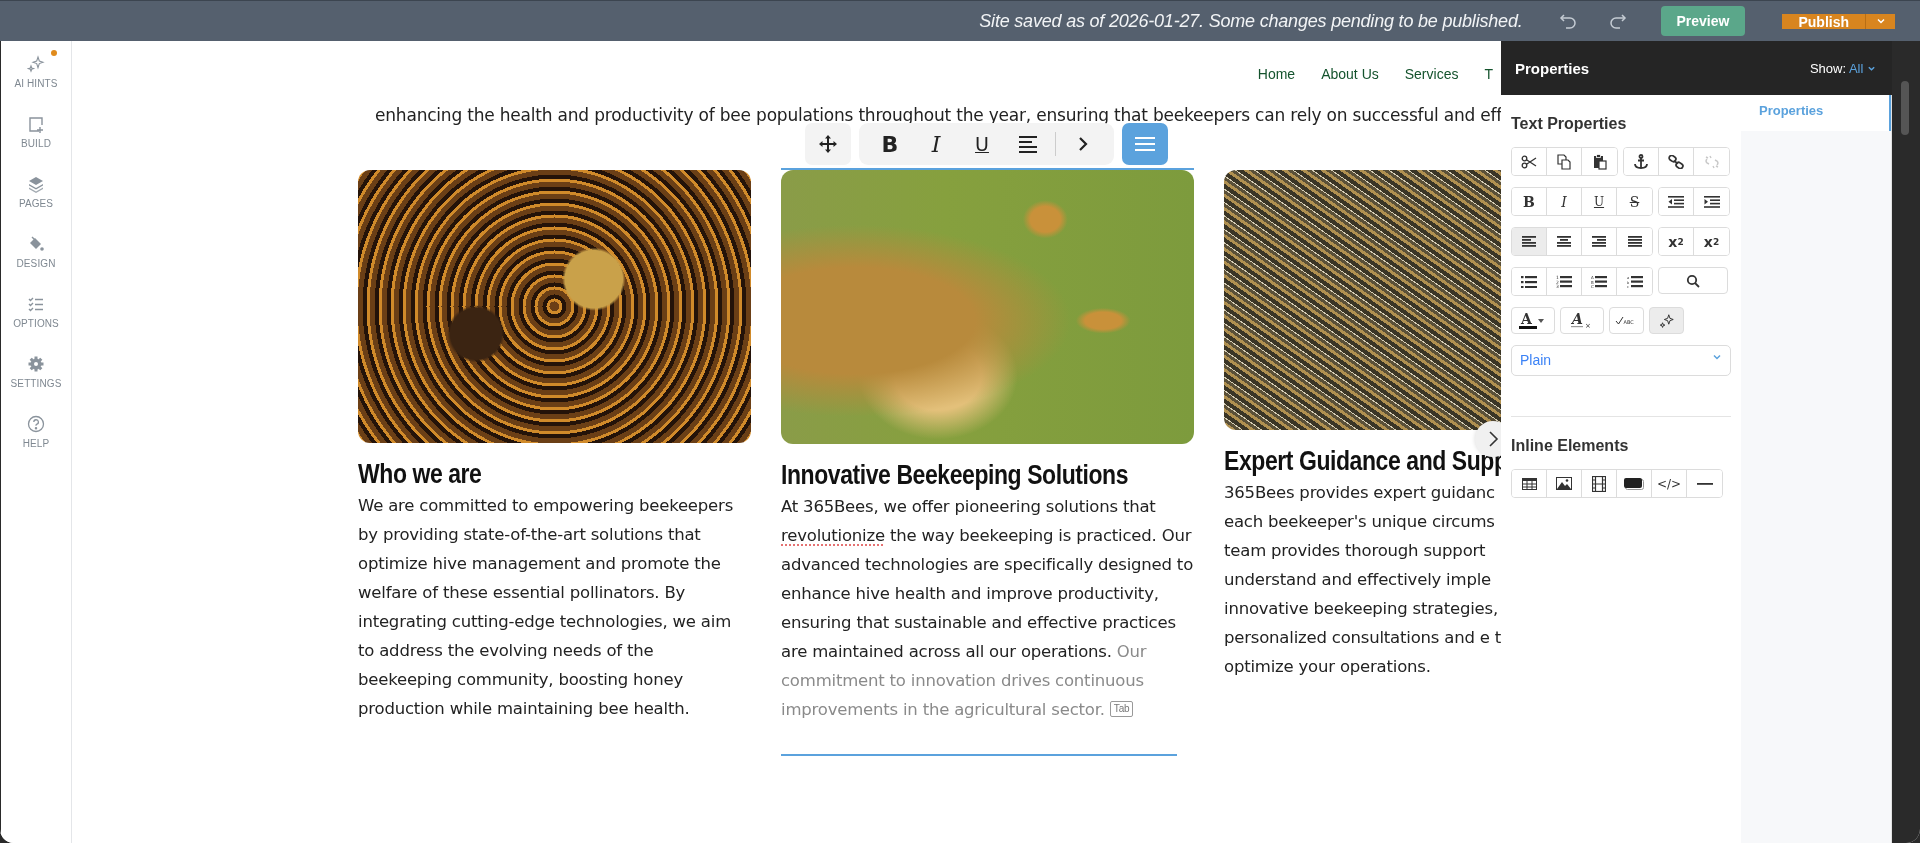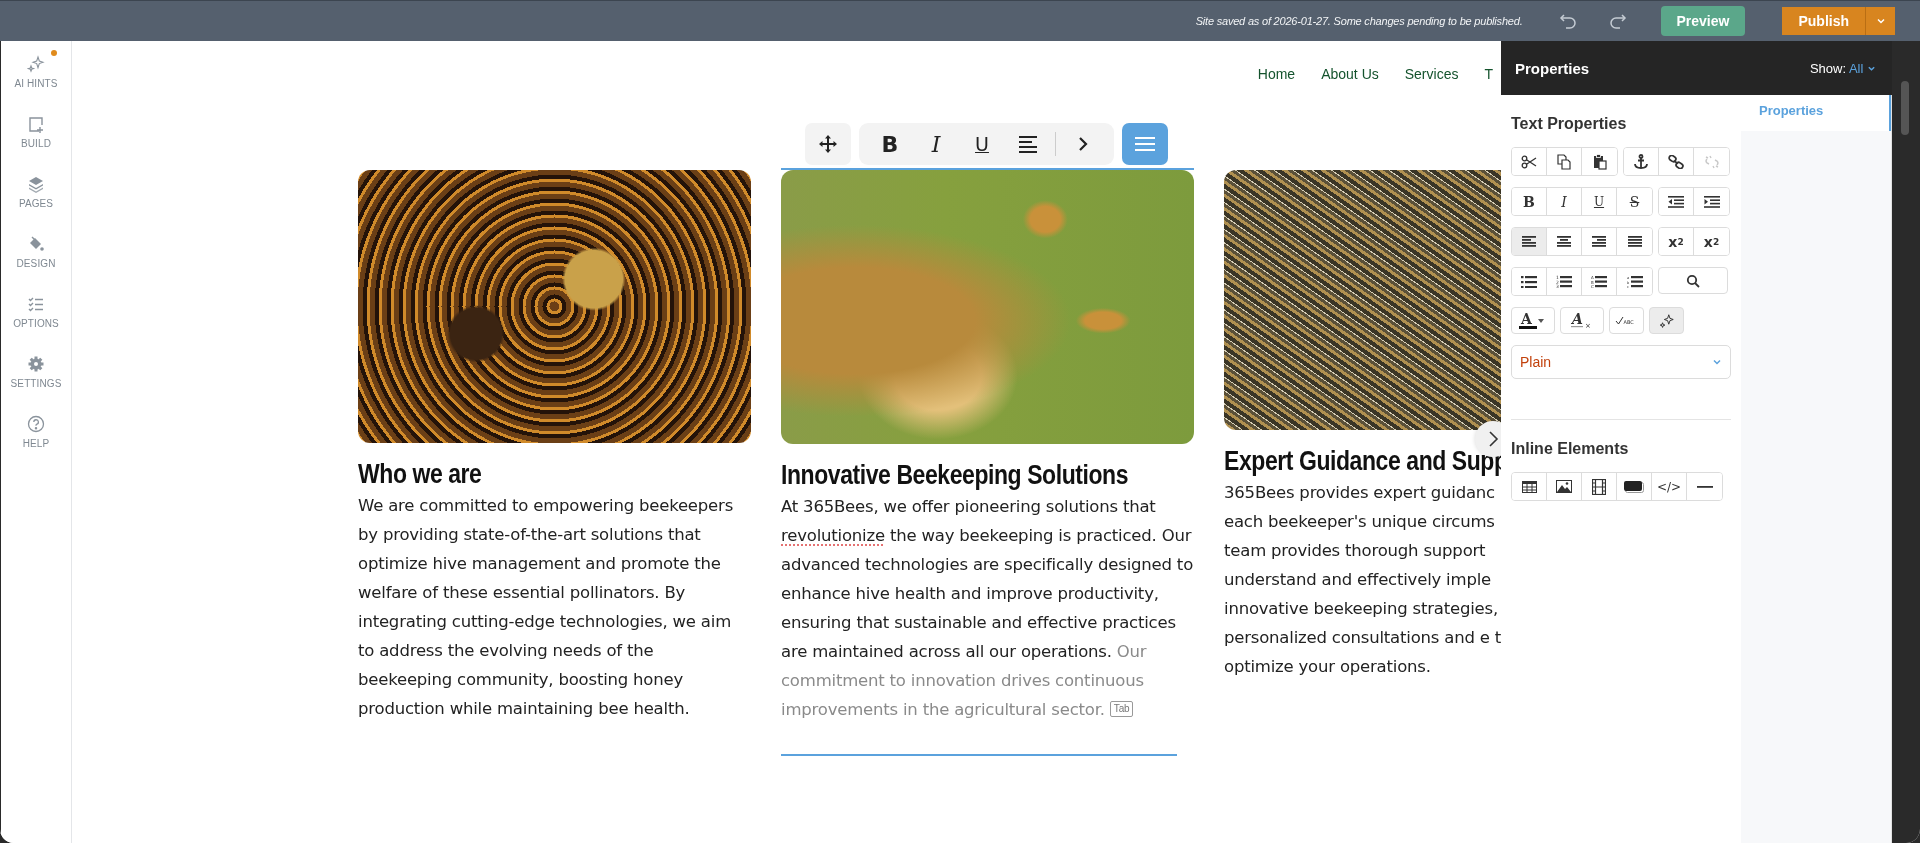--- a/index.html
+++ b/index.html
@@ -1,25 +1,25 @@
 <!DOCTYPE html>
 <html><head>
 <meta charset="utf-8">
 <style>
   * { box-sizing: border-box; margin: 0; padding: 0; }
   html, body { width: 1920px; height: 843px; overflow: hidden; background: #2a2a2a; font-family: "Liberation Sans", sans-serif; }
   .app { position: relative; width: 1920px; height: 843px; background: #fff; border-radius: 0 0 14px 14px; overflow: hidden; }
 
   
   .topbar { position: absolute; left: 0; top: 0; width: 1920px; height: 41px; background: #55606e; border-top: 1px solid #3c4550; display: flex; align-items: center; justify-content: flex-end; padding-right: 25px; }
-  .status-text { color: #f2f4f6; font-size: 11px; font-style: italic; letter-spacing: -0.2px; margin-right: 34px; font-family: "Liberation Sans", sans-serif; }
+  .status-text { color: #f2f4f6; font-size: 18px; font-style: italic; letter-spacing: -0.2px; margin-right: 34px; font-family: "Liberation Sans", sans-serif; }
   .tb-icon { width: 22px; height: 22px; display: flex; align-items: center; justify-content: center; margin-right: 28px; cursor: pointer; }
   .tb-icon svg { stroke: #c5ccd4; }
   .btn-preview { background: #5ba78a; color: #fff; font-weight: bold; font-size: 14px; height: 30px; padding: 0 16px; border-radius: 4px; border: none; margin-left: 4px; margin-right: 11px; font-family: "Liberation Sans", sans-serif; }
-  .publish-group { display: flex; height: 28px; border-radius: 0; overflow: hidden; padding-left: 26px; }
+  .publish-group { display: flex; height: 15px; border-radius: 0; overflow: hidden; padding-left: 26px; }
   .btn-publish { background: #d8851f; color: #fff; font-weight: bold; font-size: 14px; padding: 0 16px; border: none; font-family: "Liberation Sans", sans-serif; }
   .btn-publish-caret { background: #d8851f; color: #fff; width: 30px; border: none; border-left: 1px solid #b96e14; display: flex; align-items: center; justify-content: center; }
 
   
   .sidebar { position: absolute; left: 0; top: 41px; width: 72px; height: 820px; background: #fff; border-right: 1px solid #e4e6e9; border-left: 1px solid #2a2a2a; }
   .side-item { position: relative; height: 60px; display: flex; flex-direction: column; align-items: center; justify-content: center; cursor: pointer; }
   .side-item .ic { width: 20px; height: 20px; display: flex; align-items: center; justify-content: center; margin-bottom: 4px; }
   .side-item .lbl { font-size: 10px; color: #7f8891; letter-spacing: 0.1px; }
   .dot { position: absolute; top: 9px; left: 50px; width: 6px; height: 6px; border-radius: 50%; background: #e08b1c; }
 
@@ -83,21 +83,21 @@
 
   .row { display: flex; gap: 5px; margin-bottom: 11px; }
   .grp { display: flex; border: 1px solid #dcdcdc; border-radius: 4px; overflow: hidden; }
   .tbtn { width: 35px; height: 27px; display: flex; align-items: center; justify-content: center; border-right: 1px solid #dcdcdc; font-size: 14px; color: #333; background: #fff; cursor: pointer; font-family: "DejaVu Serif", serif; }
   .grp .tbtn:last-child { border-right: none; }
   .tbtn.active { background: #ececec; }
   .tbtn.disabled { color: #c8c8c8; }
   .tbtn.wide { width: 70px; }
   .tbtn.solo { border: 1px solid #dcdcdc; border-radius: 4px; }
   .tbtn.mid { width: 44px; }
-  .select { margin-top: 4px; width: 220px; height: 31px; border: 1px solid #dcdcdc; border-radius: 5px; display: flex; align-items: center; justify-content: space-between; padding: 16px 8px; font-size: 14px; color: #c2410c; }
+  .select { margin-top: 4px; width: 220px; height: 31px; border: 1px solid #dcdcdc; border-radius: 5px; display: flex; justify-content: space-between; padding: 6px 8px; font-size: 14px; color: #3b82f6; }
   .divider { width: 220px; height: 1px; background: #e4e4e4; margin: 40px 0 20px 0; }
 
   
   .scrollbar { position: absolute; left: 1892px; top: 41px; width: 28px; height: 802px; background: #2a2a2a; }
   .scroll-thumb { position: absolute; left: 9px; top: 40px; width: 8px; height: 54px; background: #555; border-radius: 4px; }
 </style>
 </head>
 <body>
 
 <div class="app">
@@ -203,20 +203,21 @@
   </div>
 
   <div class="canvas">
     <div class="site-nav">
       <span>Home</span>
       <span>About Us</span>
       <span>Services</span>
       <span>T</span>
     </div>
 
+    <div class="intro-line">enhancing the health and productivity of bee populations throughout the year, ensuring that beekeepers can rely on successful and eff</div>
 
     <div class="col col1">
       <div class="photo photo1"></div>
       <h2>Who we are</h2>
       <p>We are committed to empowering beekeepers by providing state-of-the-art solutions that optimize hive management and promote the welfare of these essential pollinators. By integrating cutting-edge technologies, we aim to address the evolving needs of the beekeeping community, boosting honey production while maintaining bee health.</p>
     </div>
 
     <div class="col col2">
       <div class="sel-top"></div>
       <div class="photo photo2"></div>

